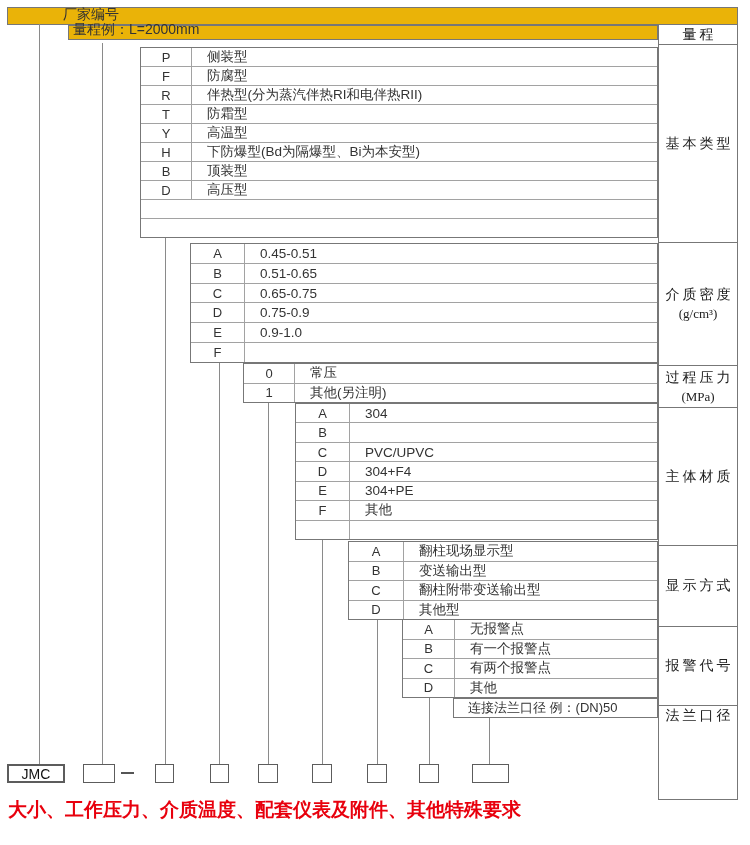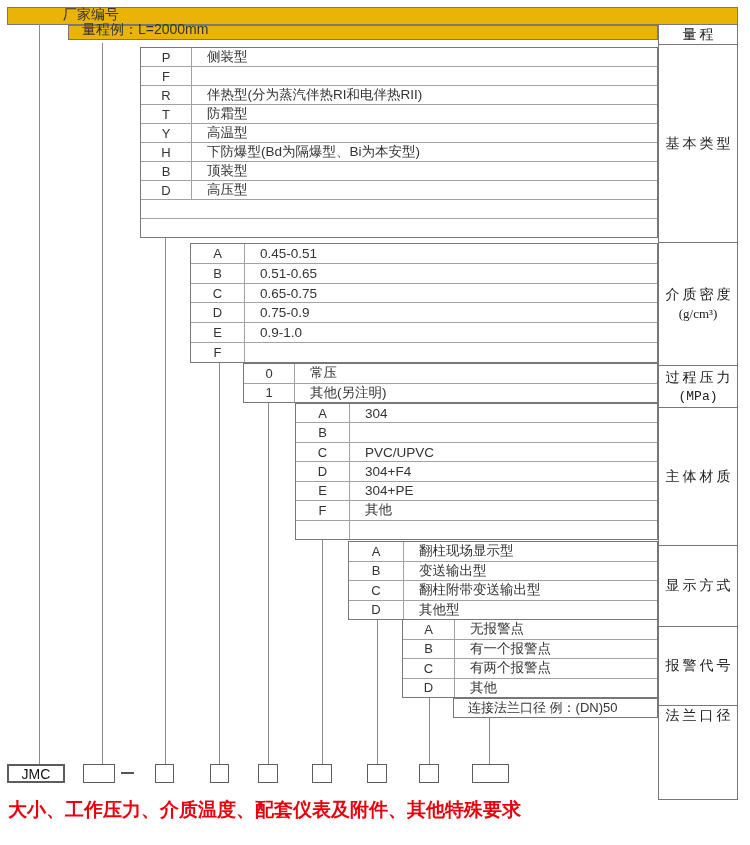--- a/index.html
+++ b/index.html
@@ -42,36 +42,36 @@
 </style>
 </head>
 <body>
 
 <div id="canvas">
 
   <div class="abs hbox" style="left:7px;top:7px;width:731px;height:18px;padding-left:55px;">
     <span>厂家编号</span>
   </div>
 
-  <div class="abs hbox" style="left:68px;top:25px;width:590px;height:15px;padding-left:13px;">
+  <div class="abs hbox" style="left:68px;top:25px;width:590px;height:15px;padding-left:4px;">
     <span>量程例：L=2000mm</span>
   </div>
 
   <div class="abs labelcol" style="left:658px;top:24px;width:80px;height:776px;">
     <div class="lcell" style="height:19px;">
       <span>量程</span>
     </div>
     <div class="lcell" style="height:197px;">
       <span>基本类型</span>
     </div>
     <div class="lcell" style="height:122px;">
       <span>介质密度</span>
       <span class="sub">(g/cm³)</span>
     </div>
-    <div class="lcell" style="height:41px;font-family:Liberation Mono, monospace;">
+    <div class="lcell" style="height:41px;">
       <span>过程压力</span>
       <span class="sub">(MPa)</span>
     </div>
     <div class="lcell" style="height:137px;">
       <span>主体材质</span>
     </div>
     <div class="lcell" style="height:80px;">
       <span>显示方式</span>
     </div>
     <div class="lcell" style="height:78px;">
@@ -82,20 +82,21 @@
     </div>
   </div>
 
   <div class="abs tbl" style="left:140px;top:47px;width:518px;height:191px;">
     <div class="trow">
       <div class="code" style="width:50px;">P</div>
       <div class="desc">侧装型</div>
     </div>
     <div class="trow">
       <div class="code" style="width:50px;">F</div>
+      <div class="desc">防腐型</div>
     </div>
     <div class="trow">
       <div class="code" style="width:50px;">R</div>
       <div class="desc">伴热型(分为蒸汽伴热RI和电伴热RII)</div>
     </div>
     <div class="trow">
       <div class="code" style="width:50px;">T</div>
       <div class="desc">防霜型</div>
     </div>
     <div class="trow">

